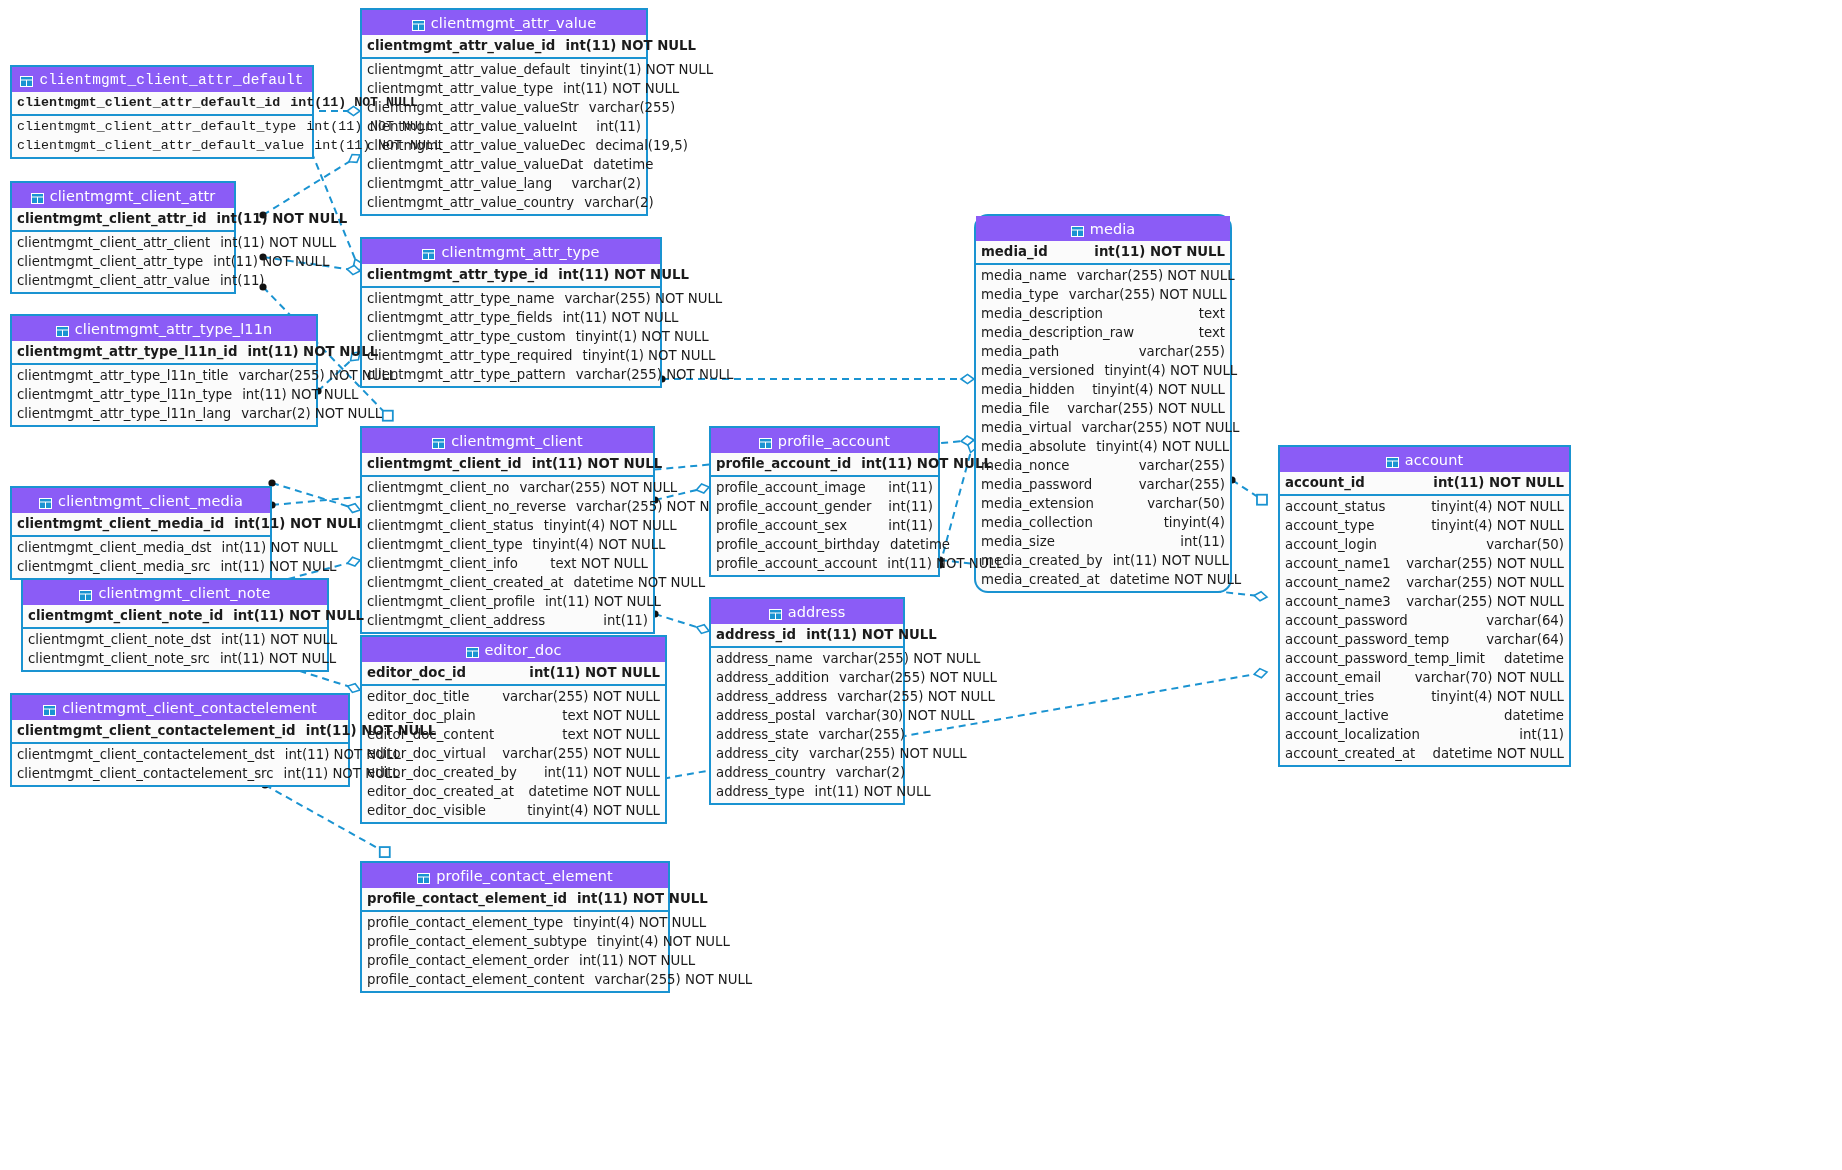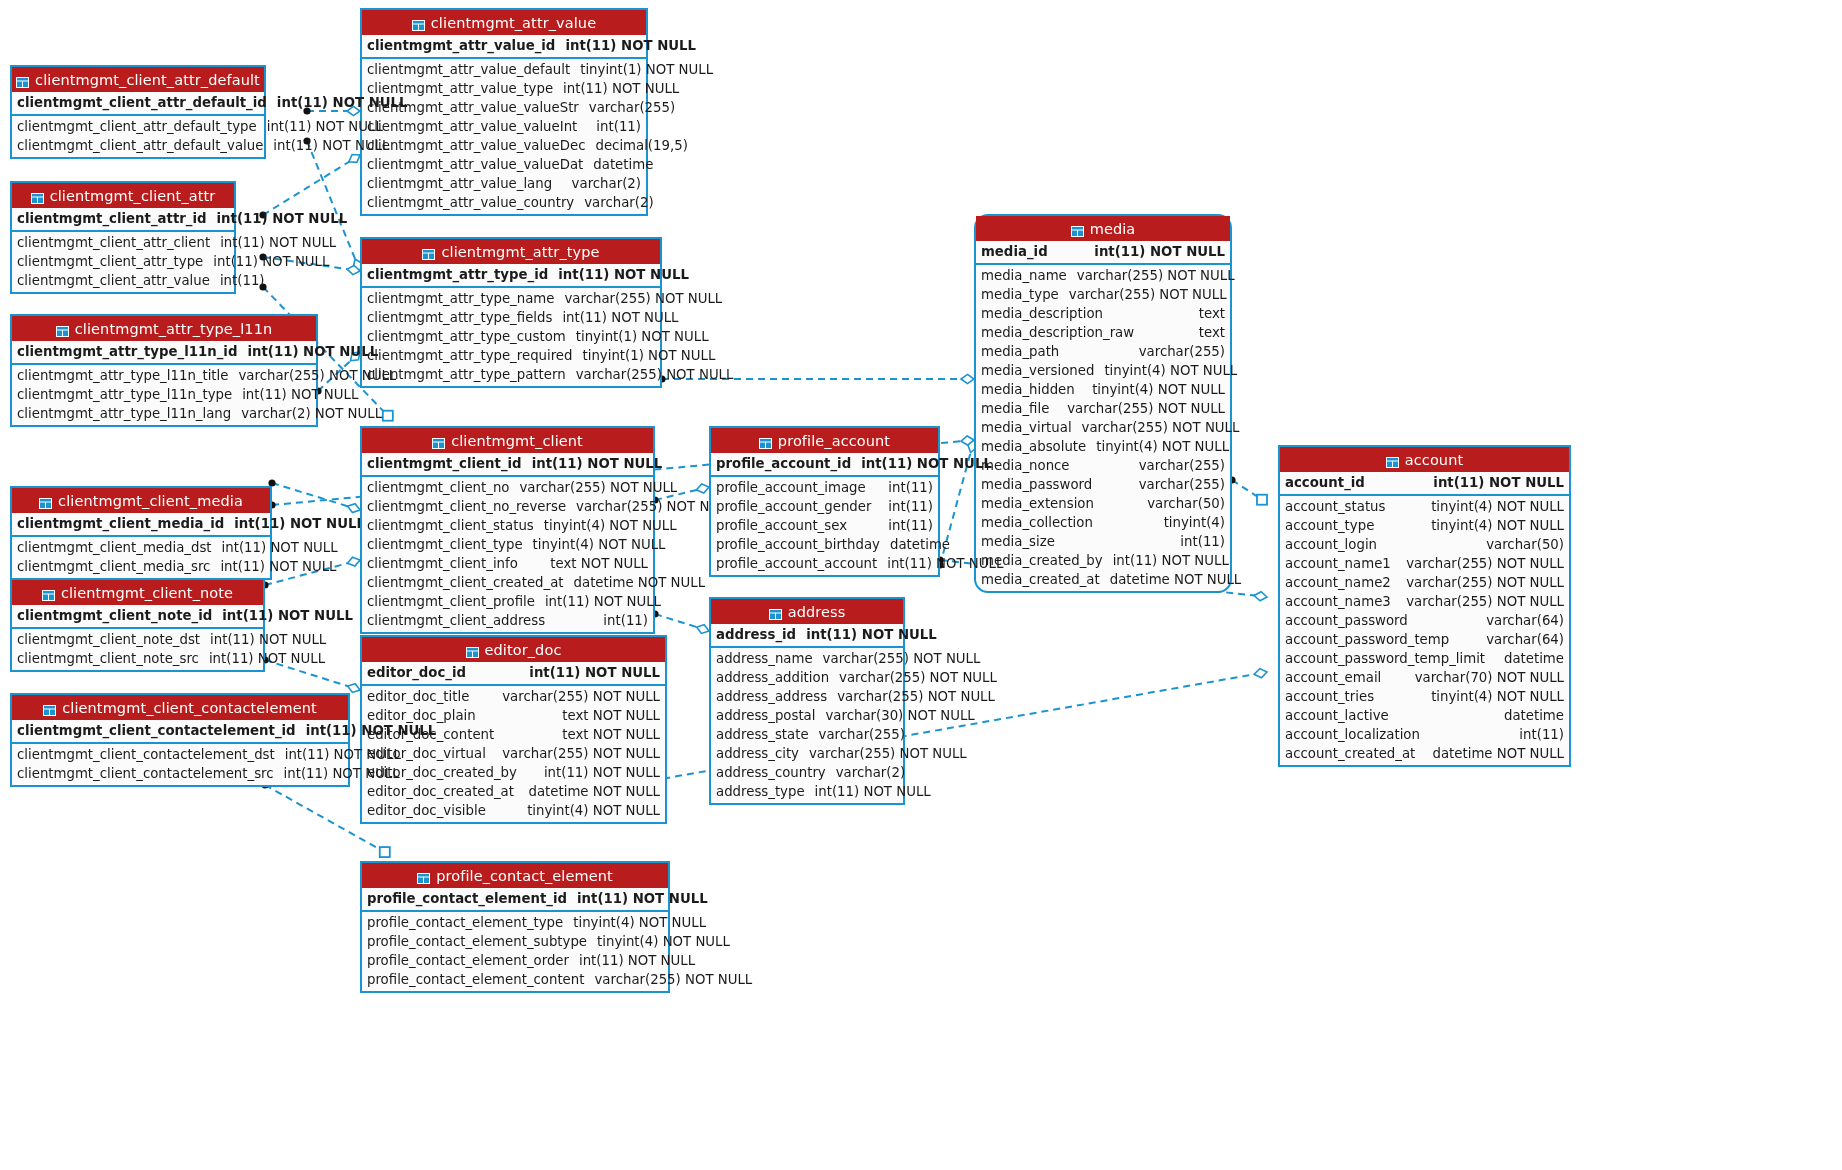--- a/index.html
+++ b/index.html
@@ -3,21 +3,21 @@
 <meta charset="utf-8">
 <style>
   html,body{margin:0;padding:0;background:#ffffff;}
   body{width:1842px;height:1170px;position:relative;overflow:hidden;
        font-family:"DejaVu Sans","Liberation Sans",sans-serif;}
   #canvas{position:absolute;left:0;top:0;width:1842px;height:1170px;}
   #links{position:absolute;left:0;top:0;width:1842px;height:1170px;pointer-events:none;}
 
   .table{position:absolute;box-sizing:border-box;border:2px solid #1a93d1;
          background:#fbfbfb;}
-  .thead{background:#b91c1c;color:#ffffff;font-size:14.5px;height:25px;
+  .thead{background:#8b5cf6;color:#ffffff;font-size:14.5px;height:25px;
          display:flex;align-items:center;justify-content:center;gap:6px;
          letter-spacing:.1px;}
   .ticon{display:inline-block;width:13px;height:11px;position:relative;top:1px;}
   .pkrow{font-weight:bold;border-bottom:2px solid #1a93d1;}
   .row{display:flex;align-items:center;justify-content:space-between;
        height:19px;padding:0 5px;font-size:13.3px;color:#1b1b1b;
        box-sizing:border-box;white-space:nowrap;}
   .row .fname{text-align:left;}
   .row .ftype{text-align:right;padding-left:10px;}
   .body{padding-top:1px;padding-bottom:2px;}
@@ -163,21 +163,21 @@
           <div class="row">
             <span class="fname">clientmgmt_attr_value_lang</span>
             <span class="ftype">varchar(2)</span>
           </div>
           <div class="row">
             <span class="fname">clientmgmt_attr_value_country</span>
             <span class="ftype">varchar(2)</span>
           </div>
         </div>
       </div>
-      <div class="table" style="left: 10px; top: 65px; width: 256px;">
+      <div class="table" style="left: 10px; top: 65px; width: 304px; font-family: Liberation Mono, monospace;">
         <div class="thead">
           <span class="ticon"><svg width="13" height="11" viewBox="0 0 13 11">
               <rect x="0.5" y="0.5" width="12" height="10" fill="#1a93d1" stroke="#ffffff" stroke-width="1"></rect>
               <line x1="0.5" y1="4" x2="12.5" y2="4" stroke="#ffffff" stroke-width="1"></line>
               <line x1="6.5" y1="4" x2="6.5" y2="10.5" stroke="#ffffff" stroke-width="1"></line>
             </svg></span>
           <span>clientmgmt_client_attr_default</span>
         </div>
         <div class="pkwrap pkrow">
           <div class="row">
@@ -561,21 +561,21 @@
           <div class="row">
             <span class="fname">account_localization</span>
             <span class="ftype">int(11)</span>
           </div>
           <div class="row">
             <span class="fname">account_created_at</span>
             <span class="ftype">datetime NOT NULL</span>
           </div>
         </div>
       </div>
-      <div class="table" style="left: 10px; top: 578px; width: 255px;">
+      <div class="table" style="left: 21px; top: 578px; width: 308px;">
         <div class="thead">
           <span class="ticon"><svg width="13" height="11" viewBox="0 0 13 11">
               <rect x="0.5" y="0.5" width="12" height="10" fill="#1a93d1" stroke="#ffffff" stroke-width="1"></rect>
               <line x1="0.5" y1="4" x2="12.5" y2="4" stroke="#ffffff" stroke-width="1"></line>
               <line x1="6.5" y1="4" x2="6.5" y2="10.5" stroke="#ffffff" stroke-width="1"></line>
             </svg></span>
           <span>clientmgmt_client_note</span>
         </div>
         <div class="pkwrap pkrow">
           <div class="row">

